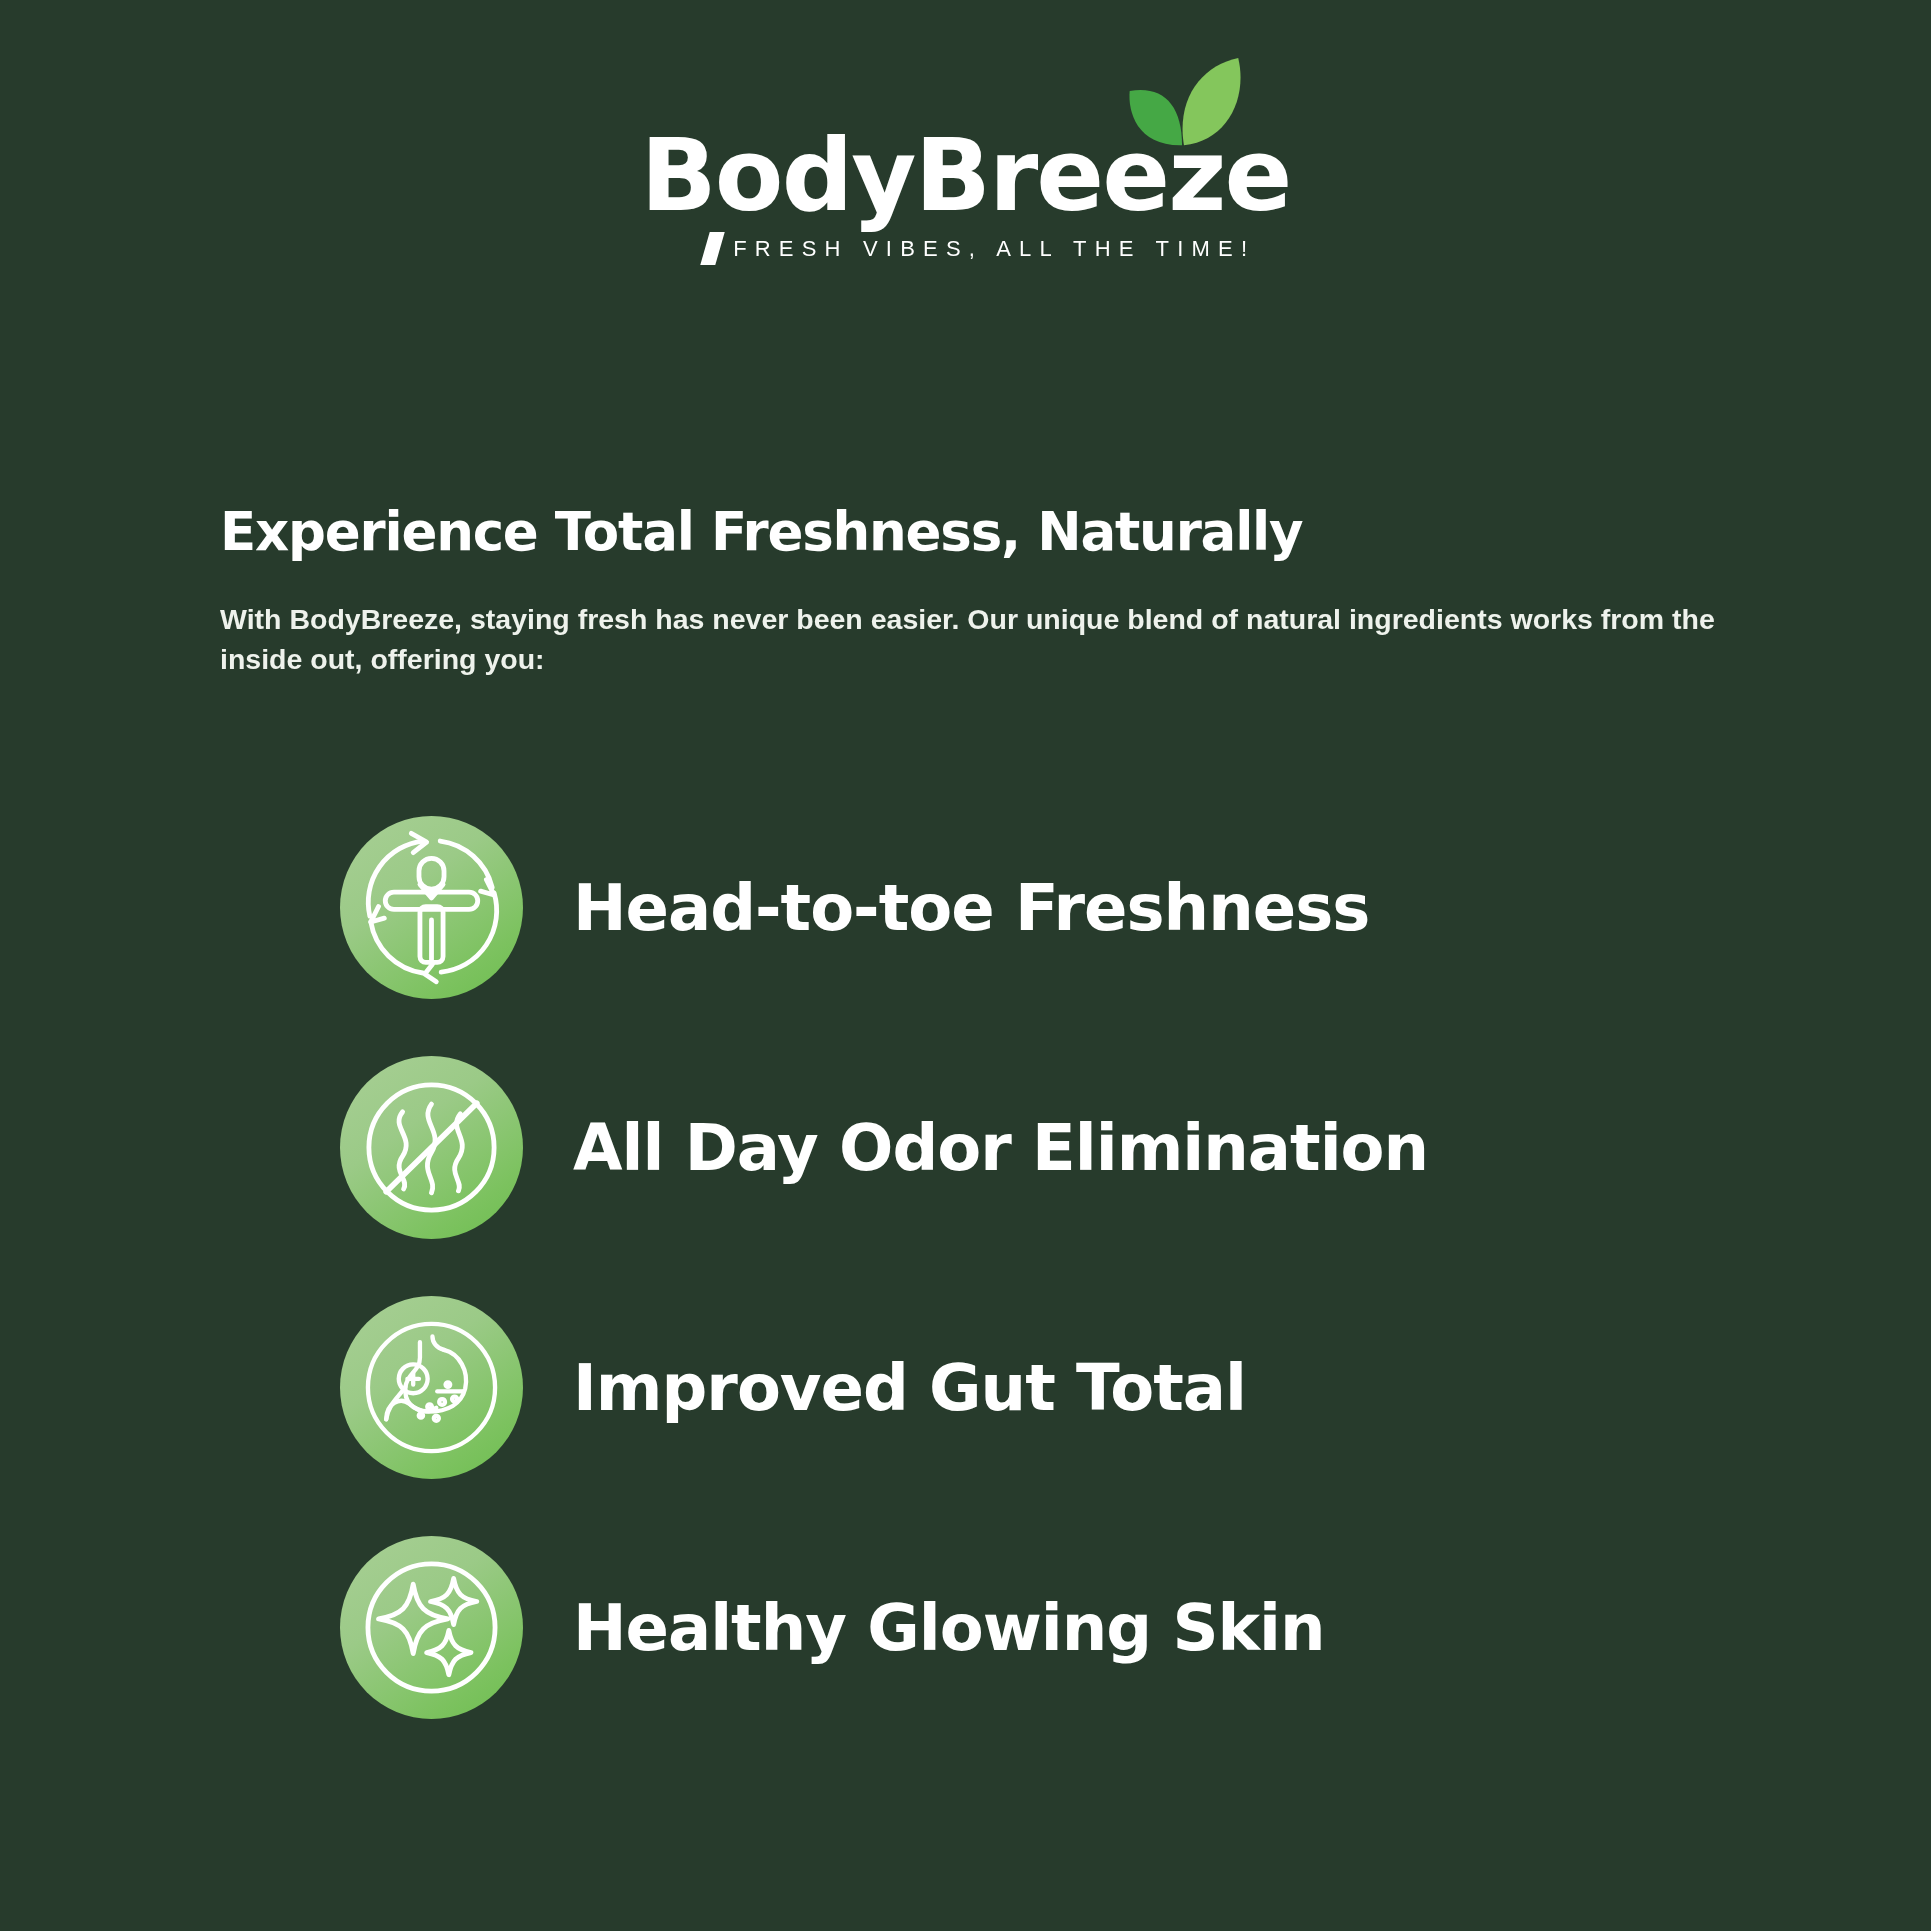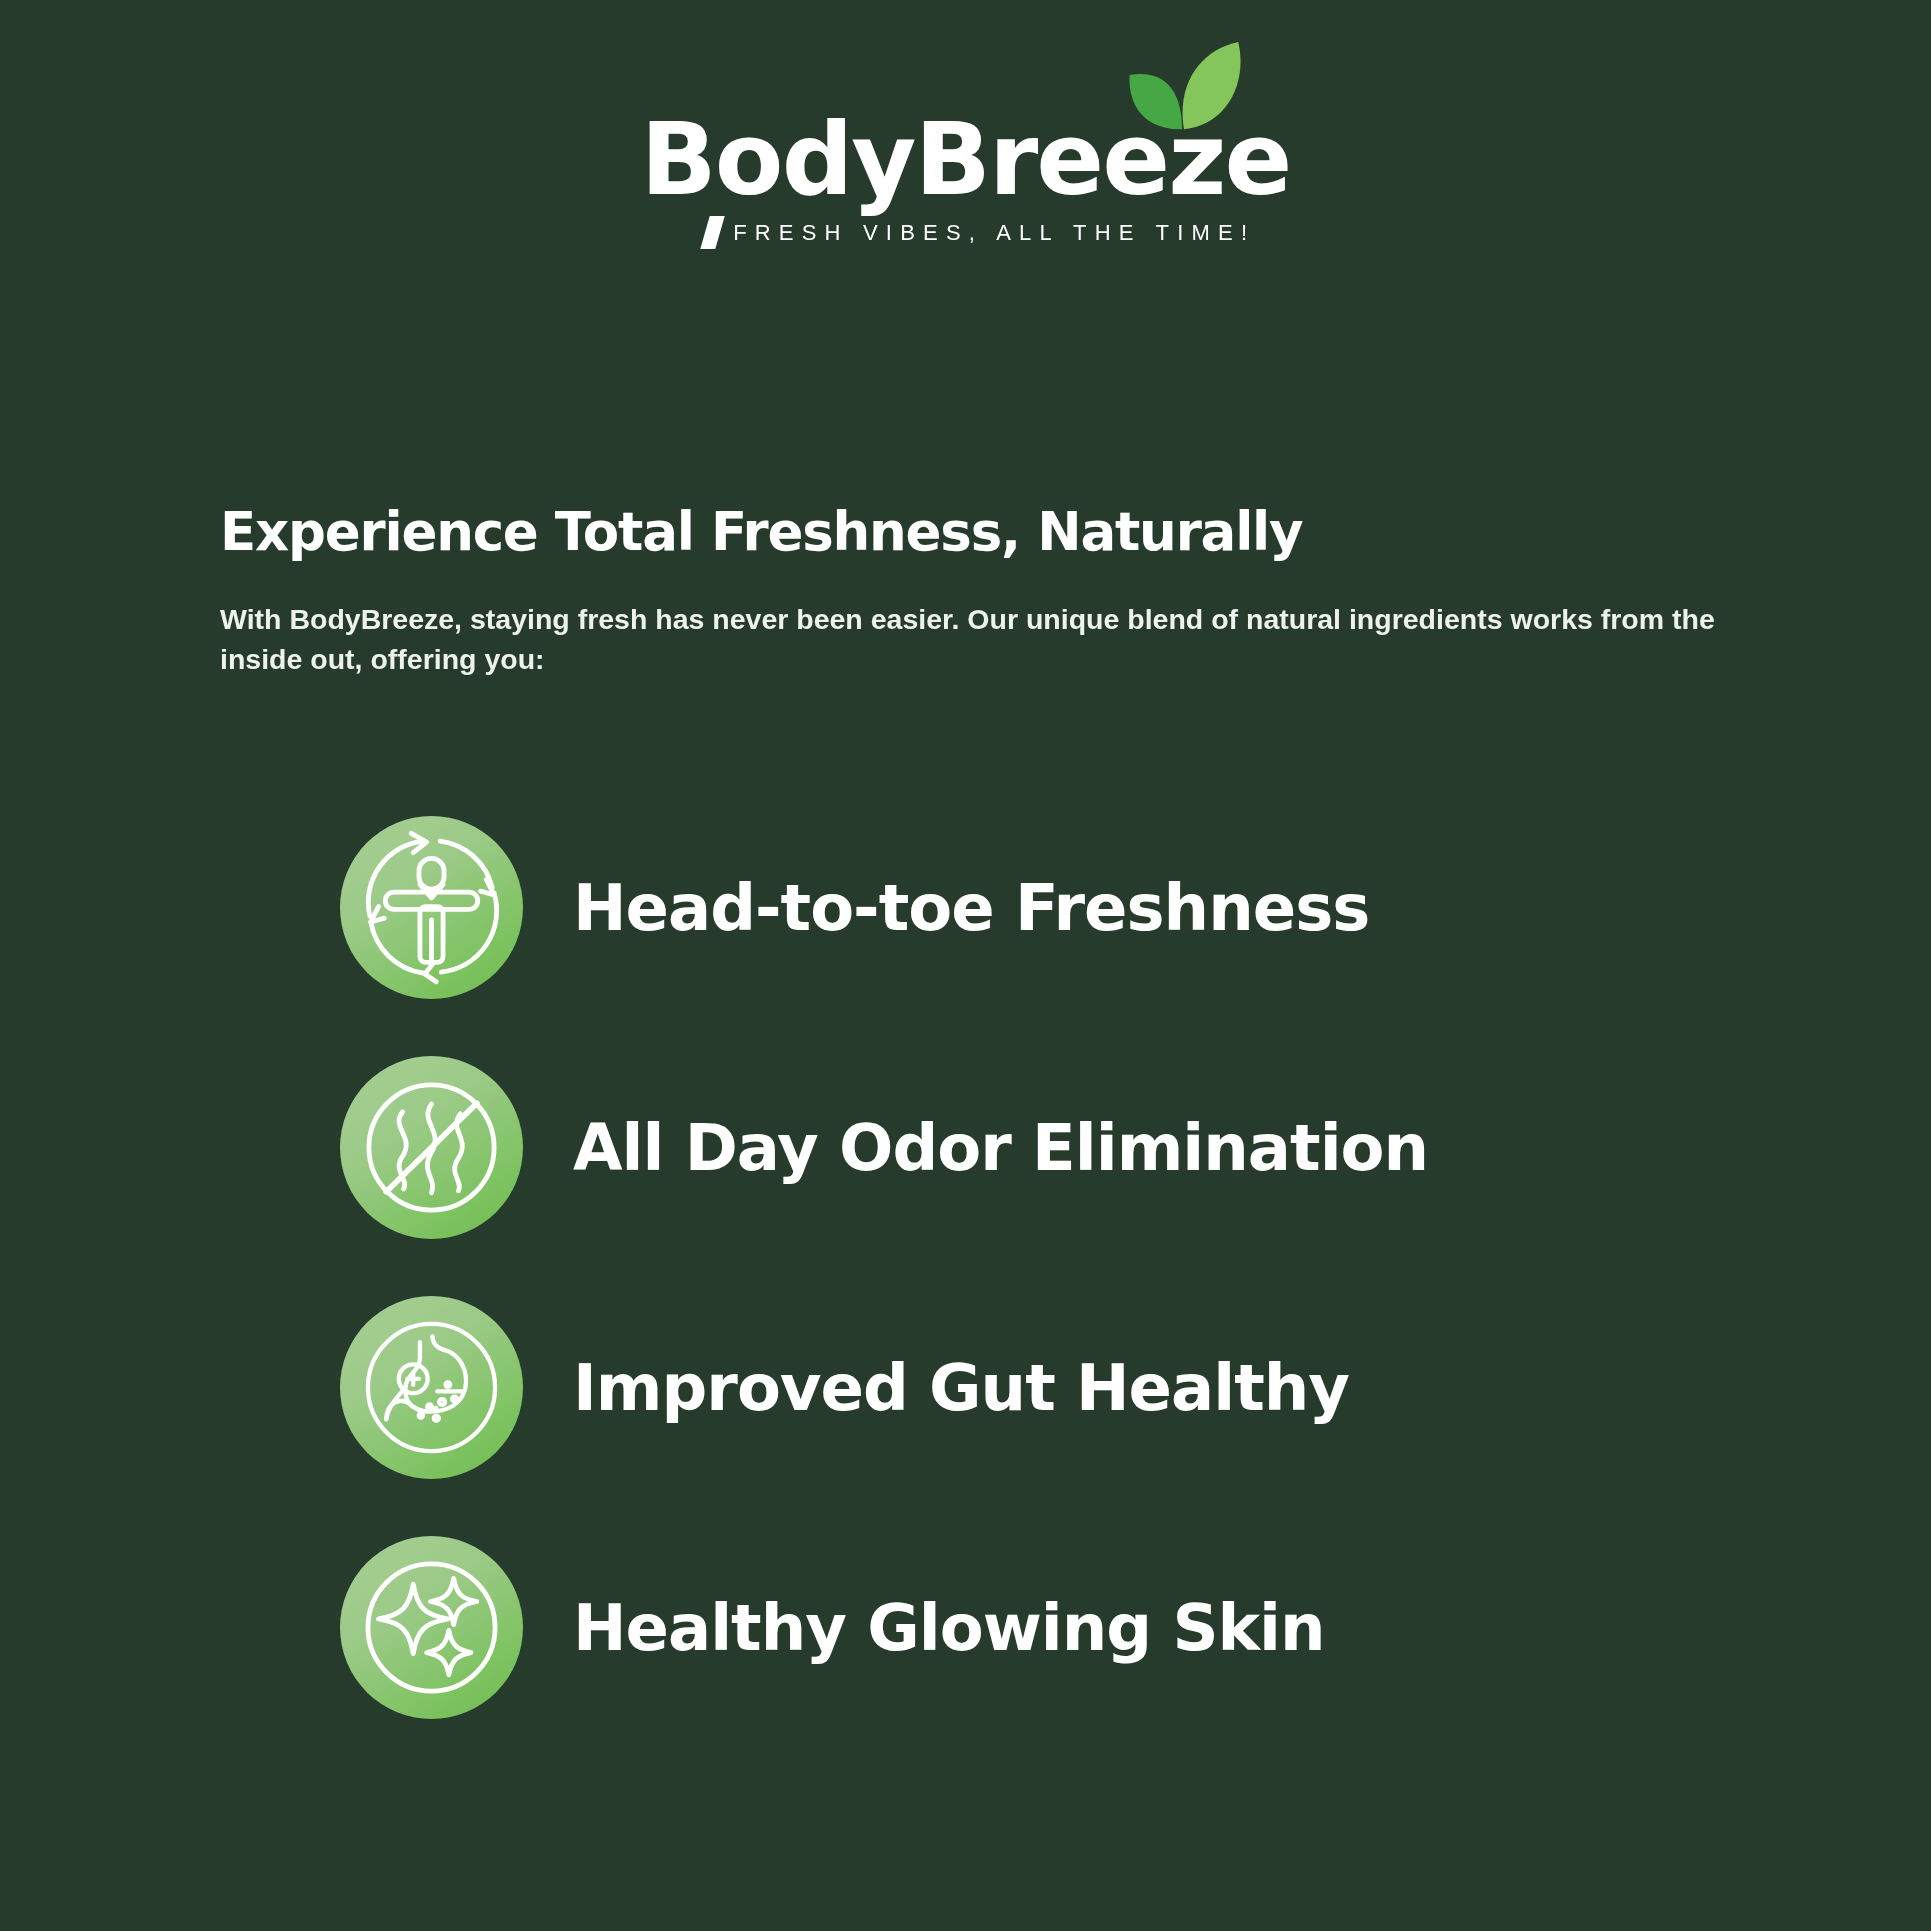--- a/index.html
+++ b/index.html
@@ -7,21 +7,21 @@
     width:1931px; height:1931px;
     background:#273b2c;
     font-family:"Liberation Sans", sans-serif;
     overflow:hidden;
   }
 
   .page { position:relative; width:1931px; height:1931px; background:#273b2c; }
 
   
   .logo-block {
-    position:absolute; top:110px; left:0; width:1931px;
+    position:absolute; top:126px; left:0; width:1931px;
     display:flex; flex-direction:column; align-items:center;
   }
   .logo-wordmark-wrap { position:relative; display:inline-block; }
   .logo-wordmark {
     font-family:"DejaVu Sans", sans-serif;
     font-weight:700;
     font-size:100px;
     letter-spacing:-1.9px;
     color:#ffffff;
     line-height:1;
@@ -192,21 +192,21 @@
               <circle cx="106" cy="110" r="3"></circle>
               <circle cx="119" cy="107" r="2.6"></circle>
               <circle cx="112" cy="92" r="2.4"></circle>
               <circle cx="93" cy="115" r="2.4"></circle>
               <circle cx="84" cy="124" r="2.2"></circle>
               <circle cx="100" cy="127" r="2.6"></circle>
             </g>
           </svg>
         </span>
       </div>
-      <div class="benefit-label">Improved Gut Healthy</div>
+      <div class="benefit-label">Improved Gut Total</div>
     </div>
 
     <div class="benefit-row">
       <div class="benefit-badge">
         <span>
           <svg viewBox="0 0 190 190" xmlns="http://www.w3.org/2000/svg" aria-hidden="true">
             <g fill="none" stroke="#ffffff" stroke-width="5" stroke-linecap="round" stroke-linejoin="round">
               <circle cx="95" cy="95" r="66"></circle>
               <path d="M76 50 C80 74 88 82 112 86 C88 90 80 98 76 122 C72 98 64 90 40 86 C64 82 72 74 76 50 Z"></path>
               <path d="M118 44 C121 60 126 65 142 68 C126 71 121 76 118 92 C115 76 110 71 94 68 C110 65 115 60 118 44 Z"></path>

